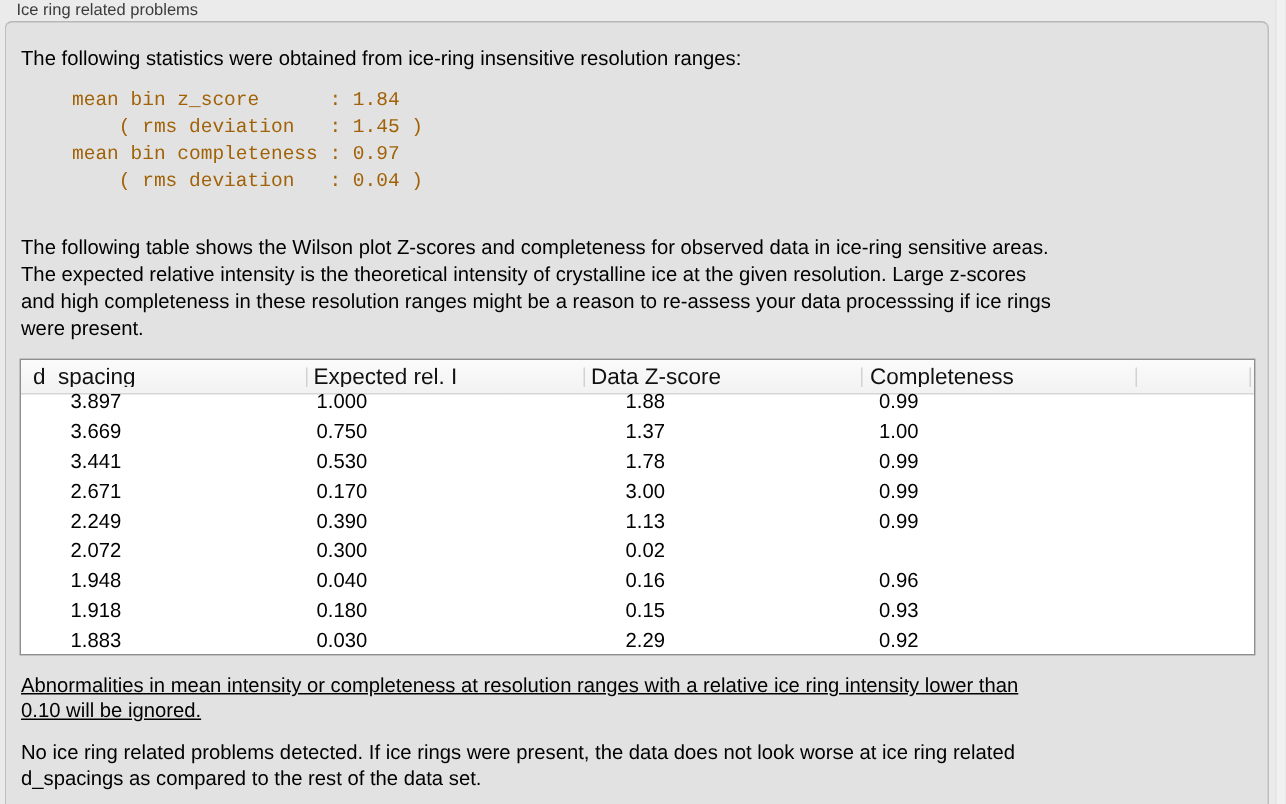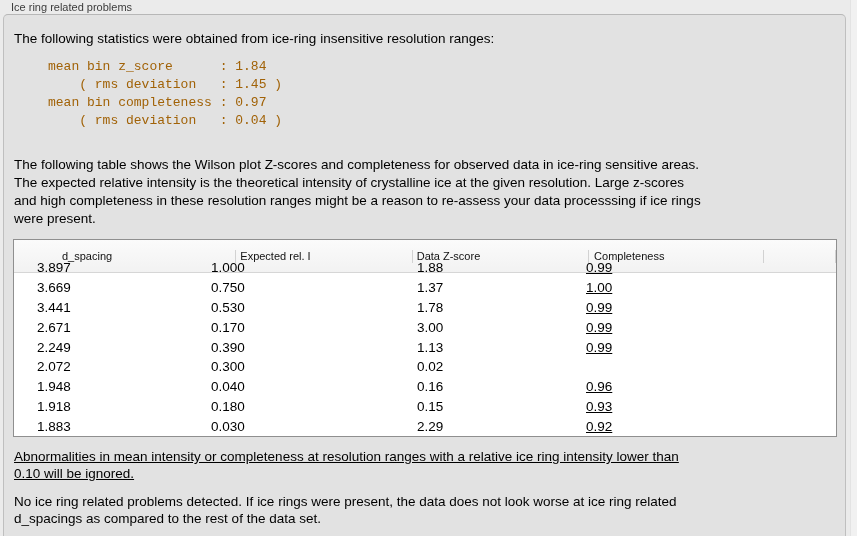--- a/index.html
+++ b/index.html
@@ -60,28 +60,27 @@
   .listctrl {
     position: absolute;
     left: 9px; top: 224px;
     width: 824px; height: 198px;
     background: #ffffff;
     border: 1px solid #8f8f8f;
   }
   .thead {
     position: absolute;
     top: 0; left: 0; right: 0;
-    height: 33px;
+    height: 23px;
     display: flex;
     align-items: center;
     background: linear-gradient(#fbfbfb, #f2f2f2);
     border-bottom: 1px solid #d6d6d6;
-    font-size: 11px;
+    font-size: 15px;
     color: #111;
-    padding-left: 40px;
   }
   .th { height: 13px; line-height: 13px; overflow: hidden; white-space: nowrap; }
   .th + .th { border-left: 1px solid #d2d2d2; }
   .th.c1 { width: 190px; padding-left: 8px; }
   .th.c2 { width: 185px; padding-left: 4px; }
   .th.c3 { width: 185px; padding-left: 4px; }
   .th.c4 { width: 183px; padding-left: 5px; }
   .th.c5 { width: 77px; border-right: 1px solid #d2d2d2; }
   .th.spacer { flex: 1; border-left: none; }
   .tbody {
@@ -90,24 +89,24 @@
     display: flex;
     flex-direction: column;
   }
   .tr {
     flex: 1;
     display: flex;
     align-items: center;
     font-size: 13.5px;
   }
   .td { white-space: nowrap; overflow: hidden; }
-  .td.c1 { width: 190px; padding-left: 23px; }
+  .td.c1 { width: 190px; padding-left: 33px; }
   .td.c2 { width: 185px; padding-left: 7px; }
   .td.c3 { width: 185px; padding-left: 28px; }
-  .td.c4 { width: 183px; padding-left: 12px; text-decoration: underline; }
+  .td.c4 { width: 183px; padding-left: 12px; }
   .td.c5 { flex: 1; }
 </style>
 </head>
 <body>
 
 <div class="page">
 
   <div class="groupbox-label">Ice ring related problems</div>
 
   <div class="groupbox">

